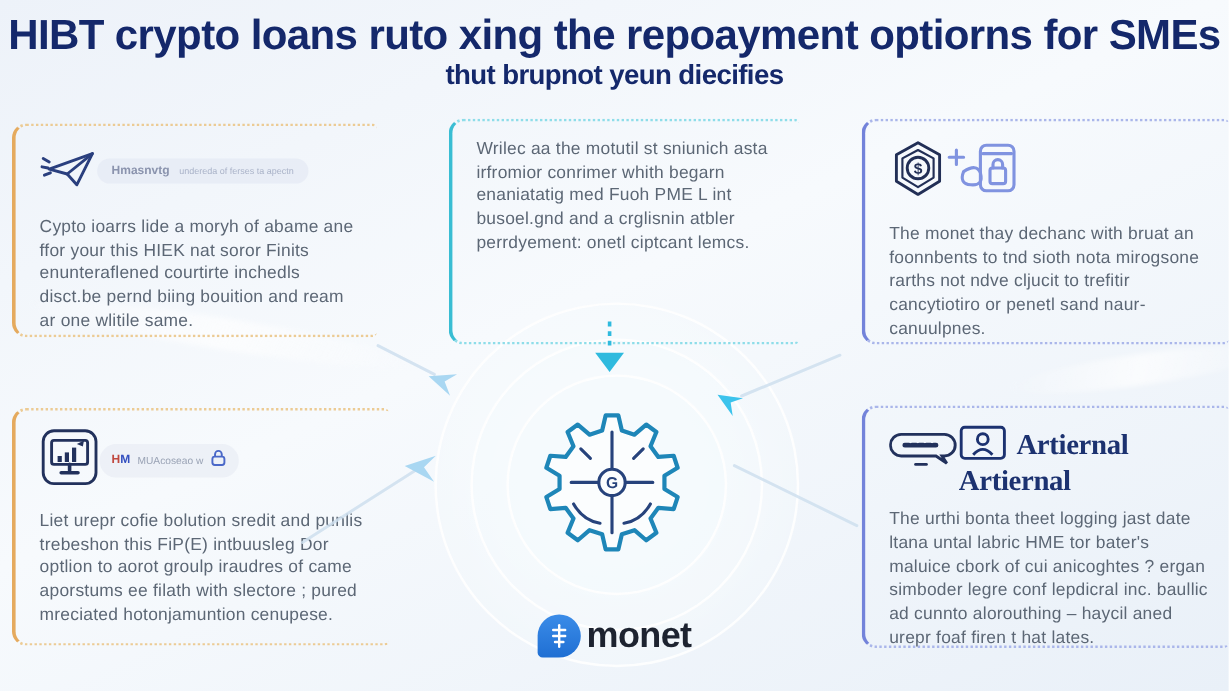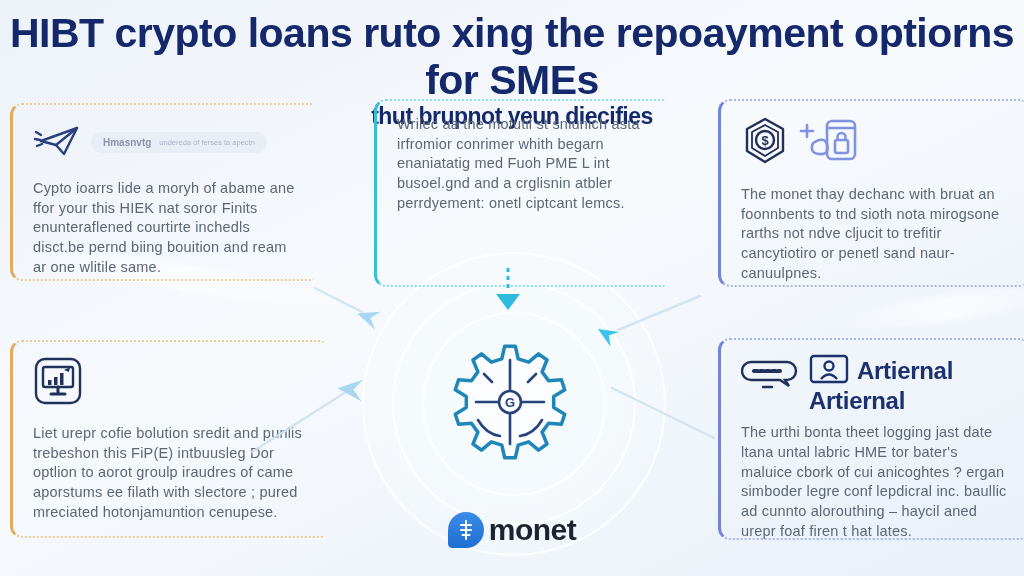--- a/index.html
+++ b/index.html
@@ -11,29 +11,29 @@
   .stage{position:relative;width:1024px;height:576px;overflow:hidden;
     background:linear-gradient(155deg,#edf2f9 0%,#f7fafd 45%,#e9f0f8 100%);
     font-family:"Liberation Sans",sans-serif;}
   .streak{position:absolute;height:26px;border-radius:50%;
     background:linear-gradient(110deg,rgba(255,255,255,0),rgba(255,255,255,.95),rgba(255,255,255,0));
     filter:blur(2px);opacity:.7;}
   .ring{position:absolute;border:2px solid rgba(255,255,255,.9);border-radius:50%;
     background:rgba(244,249,253,.35);}
   .glow{position:absolute;border-radius:50%;background:radial-gradient(circle,#ffffff 0%,rgba(255,255,255,0) 70%);}
   .title{position:absolute;top:10px;left:0;right:0;text-align:center;color:#14286b;font-weight:700;}
-  .title .l1{font-size:41px;letter-spacing:-.5px;line-height:1.15;}
+  .title .l1{font-size:35px;letter-spacing:-.5px;line-height:1.15;}
   .title .l2{font-size:23px;letter-spacing:-.5px;line-height:1.1;}
   .panel{position:absolute;box-sizing:border-box;border-left:3px solid;
     border-top:2px dotted;border-bottom:2px dotted;border-radius:12px 4px 4px 12px;
     padding:14px 12px 8px 20px;}
   .panel.amber{border-left-color:var(--amber);border-top-color:var(--amber-lt);border-bottom-color:var(--amber-lt);}
   .panel.teal{border-left-color:var(--teal);border-top-color:var(--teal-lt);border-bottom-color:var(--teal-lt);}
   .panel.indigo{border-left-color:var(--indigo);border-top-color:var(--indigo-lt);border-bottom-color:var(--indigo-lt);}
-  .icon-row{display:flex;align-items:center;gap:10px;margin-bottom:14px;}
+  .icon-row{display:flex;align-items:center;margin-bottom:14px;}
   .body-text{font-size:14.5px;line-height:1.36;color:var(--body);letter-spacing:.2px;}
   .pill{display:flex;align-items:center;gap:8px;background:rgba(224,229,242,.55);
     border-radius:16px;padding:5px 12px;filter:blur(.3px);}
   .pill .t1{font-size:10px;color:#8a93ad;font-weight:700;}
   .pill .t2{font-size:7.5px;color:#aab3c8;}
   .badge-teal{font-size:17px;font-weight:700;color:#1fa7bd;background:rgba(210,243,247,.7);
     border-radius:14px;padding:4px 12px;letter-spacing:.5px;}
   .bl-badge{display:flex;align-items:center;gap:6px;background:rgba(228,232,241,.5);
     border-radius:14px;padding:4px 10px;}
   .bl-badge .mini{font-size:10px;font-weight:800;}
@@ -125,26 +125,38 @@
             <path d="M25 31 v5 M18 38 h14" stroke-width="3"></path>
           </g>
           <g fill="#22315c">
             <rect x="15" y="24" width="3.5" height="5"></rect>
             <rect x="21" y="21" width="3.5" height="8"></rect>
             <rect x="27" y="17" width="3.5" height="12"></rect>
             <path d="M31 14 l6 -3 l-1 5 z"></path>
           </g>
         </svg>
       </span>
+      <span class="bl-badge">
+        <span class="mini"><span class="r">H</span><span class="b">M</span></span>
+        <span class="faint">MUAcoseao w</span>
+        <span>
+          <svg width="14" height="15" viewBox="0 0 14 15">
+            <g fill="none" stroke="#4a68c8" stroke-width="1.6">
+              <rect x="2" y="6.5" width="10" height="7" rx="2"></rect>
+              <path d="M4.2 6.5 V4.5 a2.8 2.8 0 0 1 5.6 0 V6.5"></path>
+            </g>
+          </svg>
+        </span>
+      </span>
     </div>
     <div class="body-text">Liet urepr cofie bolution sredit and punlis trebeshon this FiP(E) intbuusleg Dor optlion to aorot groulp iraudres of came aporstums ee filath with slectore ; pured mreciated hotonjamuntion cenupese.</div>
   </div>
 
   <div class="panel indigo" style="left:718px;top:338px;width:306px;height:202px;">
-    <div class="icon-row" style="align-items:flex-start;margin-bottom:10px;">
+    <div class="icon-row" style="align-items:flex-start;margin-bottom:10px;font-family:Liberation Serif, serif;">
       <span>
         <svg width="58" height="44" viewBox="0 0 58 44">
           <g fill="none" stroke="#22315c" stroke-width="2.4" stroke-linecap="round">
             <path d="M10 8 h36 a9 9 0 0 1 0 18 l-2 0 l4 6 l-9 -6 H10 a9 9 0 0 1 0 -18 Z"></path>
             <path d="M13 17 h26" stroke-dasharray="3.5 2.5" stroke-width="4"></path>
             <path d="M22 33 h9"></path>
           </g>
         </svg>
       </span>
       <span style="display:flex;flex-direction:column;">

